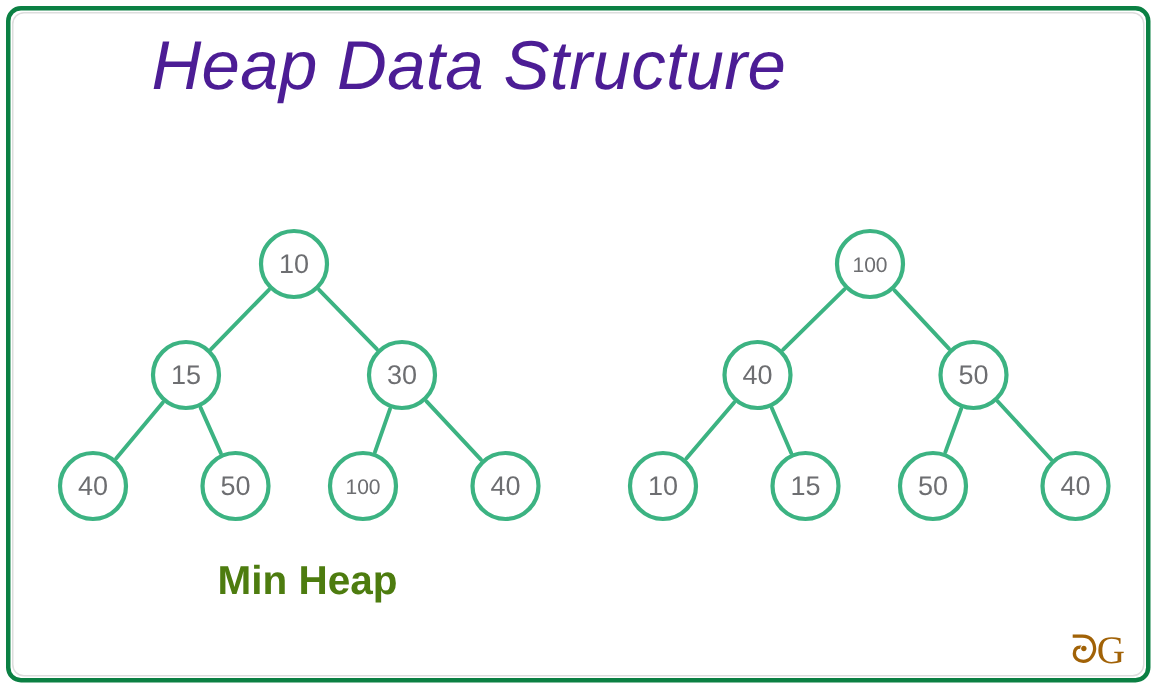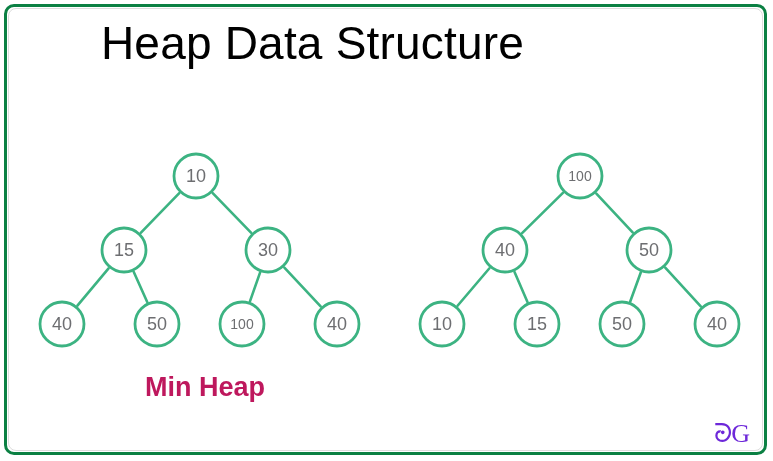--- a/index.html
+++ b/index.html
@@ -42,51 +42,52 @@
   }
   
   .page-title {
     position: absolute;
     left: 0;
     top: 16px;
     width: 625px;
     text-align: center;
     font-size: 46px;
     font-weight: 300;
-    color: #000000;
+    color: #4c1d95;
     letter-spacing: 0.2px;
     white-space: nowrap;
+    font-style: italic;
   }
   
   .tree-svg {
     position: absolute;
     left: 0;
     top: 0;
     width: 773px;
     height: 461px;
   }
   .heap-label {
     position: absolute;
     text-align: center;
     font-size: 27px;
     font-weight: bold;
-    color: #be185d;
+    color: #4d7c0f;
     white-space: nowrap;
   }
   #label-min { left: 35px; top: 372px; width: 340px; }
   #label-max { left: 415px; top: 372px; width: 340px; }
 
   
   .gfg-logo {
     position: absolute;
     right: 24px;
     bottom: 14px;
     font-family: "Liberation Serif", serif;
     font-size: 26px;
-    color: #6d28d9;
+    color: #a16207;
     letter-spacing: -1px;
     line-height: 1;
     white-space: nowrap;
   }
 </style>
 </head>
 <body>
 
 <div id="canvas">
 

